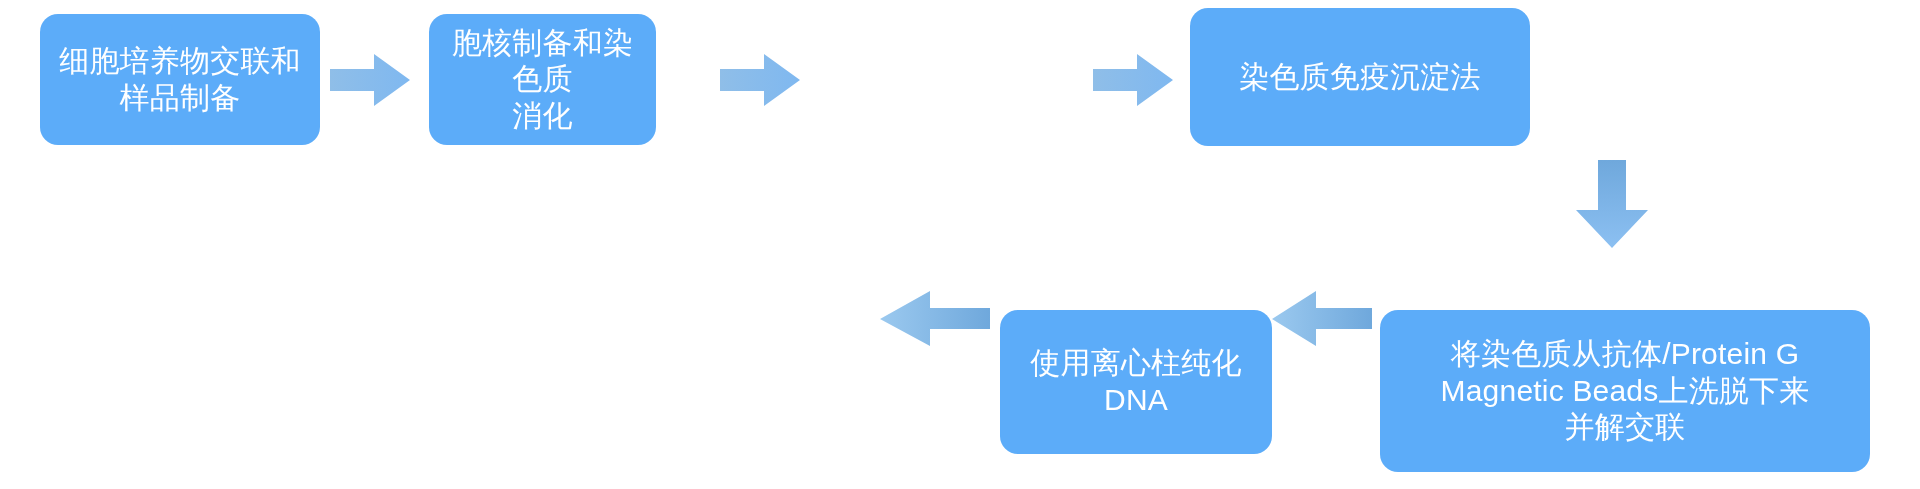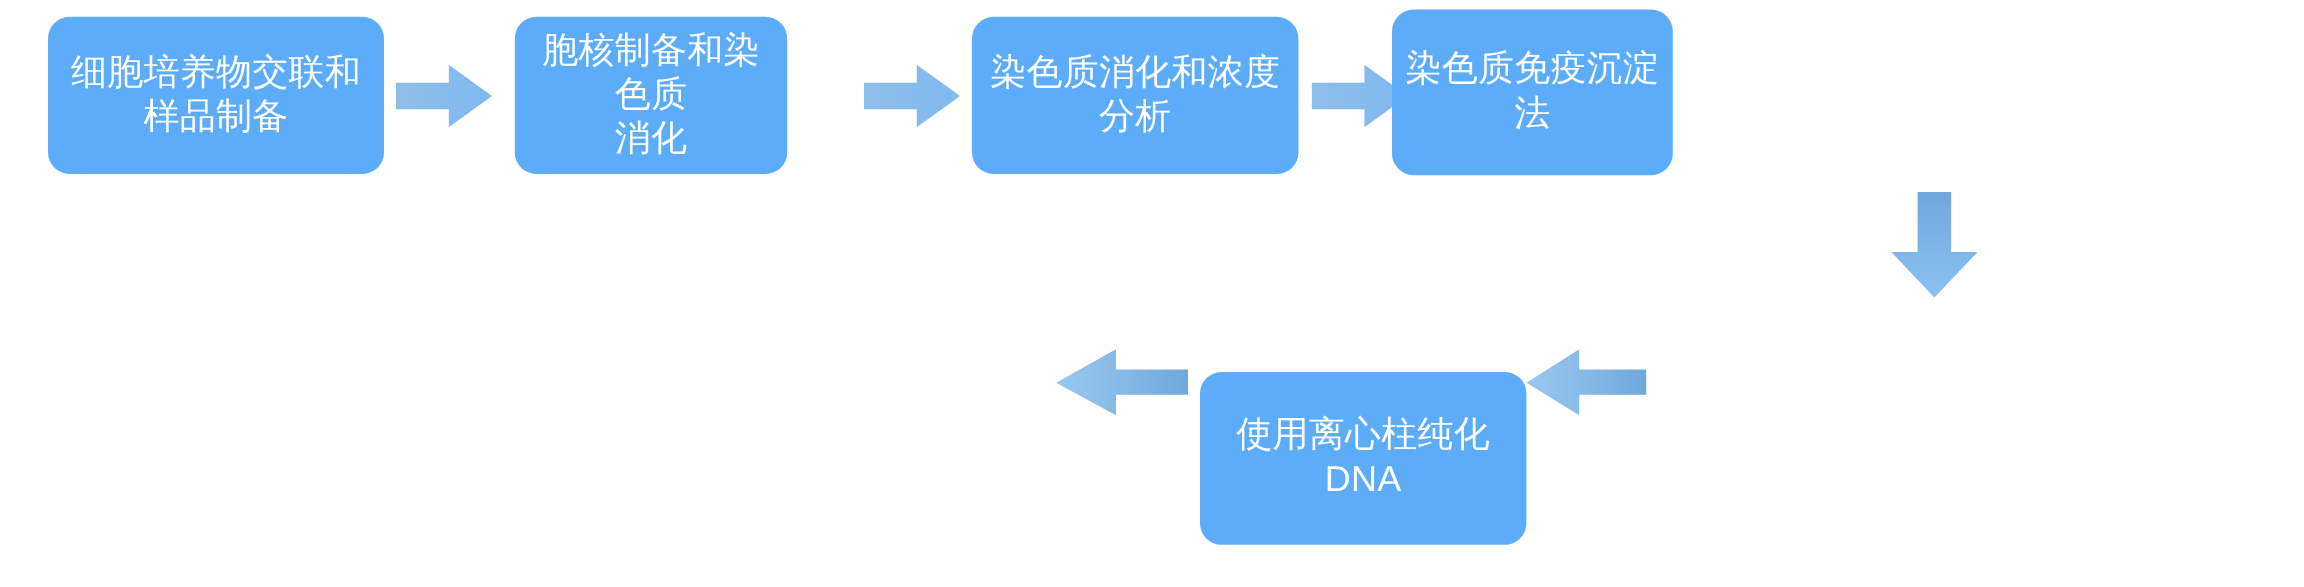--- a/index.html
+++ b/index.html
@@ -73,49 +73,50 @@
       <defs>
         <linearGradient id="gradR2" x1="0" y1="0" x2="1" y2="0">
           <stop offset="0%" stop-color="#8FBEE8"></stop>
           <stop offset="100%" stop-color="#7FB8F0"></stop>
         </linearGradient>
       </defs>
       <polygon points="0,15 44,15 44,0 80,26 44,52 44,37 0,37" fill="url(#gradR2)"></polygon>
     </svg>
   </div>
 
-  <div class="node" style="left:810px; top:14px; width:272px; height:131px;">染色质消化和浓度
-分析</div>
 
   <div class="arrow" style="left:1093px; top:54px; width:80px; height:52px;">
     <svg viewBox="0 0 80 52" preserveAspectRatio="none" aria-hidden="true">
       <defs>
         <linearGradient id="gradR3" x1="0" y1="0" x2="1" y2="0">
           <stop offset="0%" stop-color="#8FBEE8"></stop>
           <stop offset="100%" stop-color="#7FB8F0"></stop>
         </linearGradient>
       </defs>
       <polygon points="0,15 44,15 44,0 80,26 44,52 44,37 0,37" fill="url(#gradR3)"></polygon>
     </svg>
   </div>
 
-  <div class="node" style="left:1160px; top:8px; width:234px; height:138px;text-align:center;">染色质免疫沉淀法</div>
+  <div class="node" style="left:1190px; top:8px; width:340px; height:138px;text-align:center;">染色质免疫沉淀法</div>
 
   <div class="arrow" style="left:1576px; top:160px; width:72px; height:88px;">
     <svg viewBox="0 0 72 88" preserveAspectRatio="none" aria-hidden="true">
       <defs>
         <linearGradient id="gradD1" x1="0" y1="0" x2="0" y2="1">
           <stop offset="0%" stop-color="#6FA8DC"></stop>
           <stop offset="100%" stop-color="#8CC0F2"></stop>
         </linearGradient>
       </defs>
       <polygon points="22,0 50,0 50,50 72,50 36,88 0,50 22,50" fill="url(#gradD1)"></polygon>
     </svg>
   </div>
 
+  <div class="node" style="left:1380px; top:310px; width:490px; height:162px; font-size:30px;">将染色质从抗体/Protein G
+Magnetic Beads上洗脱下来
+并解交联</div>
 
   <div class="arrow" style="left:1272px; top:291px; width:100px; height:55px;">
     <svg viewBox="0 0 100 55" preserveAspectRatio="none" aria-hidden="true">
       <defs>
         <linearGradient id="gradL1" x1="1" y1="0" x2="0" y2="0">
           <stop offset="0%" stop-color="#6FA8DC"></stop>
           <stop offset="100%" stop-color="#9BC9EF"></stop>
         </linearGradient>
       </defs>
       <polygon points="100,17 44,17 44,0 0,28 44,55 44,38 100,38" fill="url(#gradL1)"></polygon>

